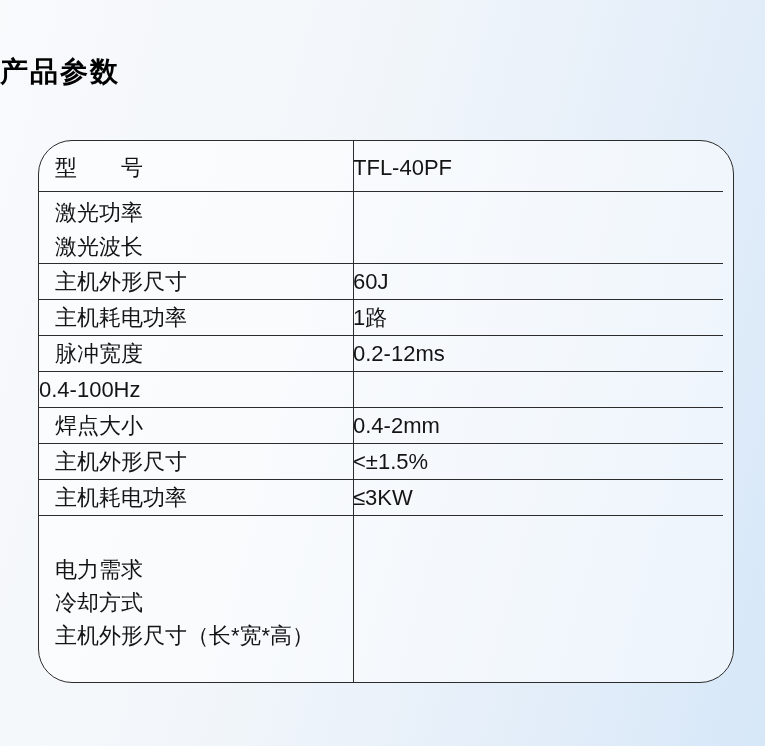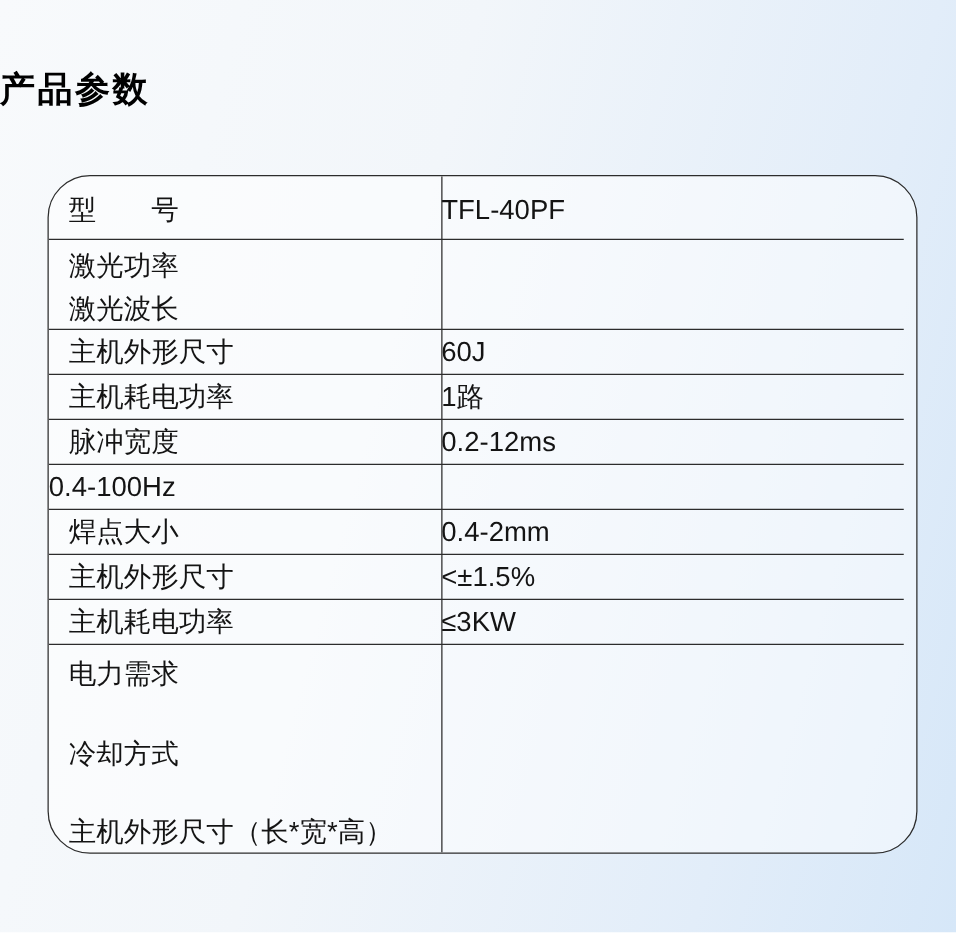--- a/index.html
+++ b/index.html
@@ -61,21 +61,21 @@
     flex-direction: column;
     justify-content: center;
     font-size: 22px;
     color: var(--text);
     white-space: nowrap;
   }
   .lc { padding-left: 16px; }
   .vc { }
   .row-model .cell { padding-top: 4px; }
   .row-pair .cell  { justify-content: flex-start; padding-top: 4px; line-height: 34px; }
-  .row-last .cell  { justify-content: space-between; padding-top: 6px; line-height: 33px; }
+  .row-last .cell  { justify-content: center; padding-top: 6px; line-height: 33px; }
 </style>
 </head>
 <body>
 
 <div class="stage">
 
   <div class="title">产品参数</div>
 
   <div class="spec-table">
     <div class="divider"></div>

